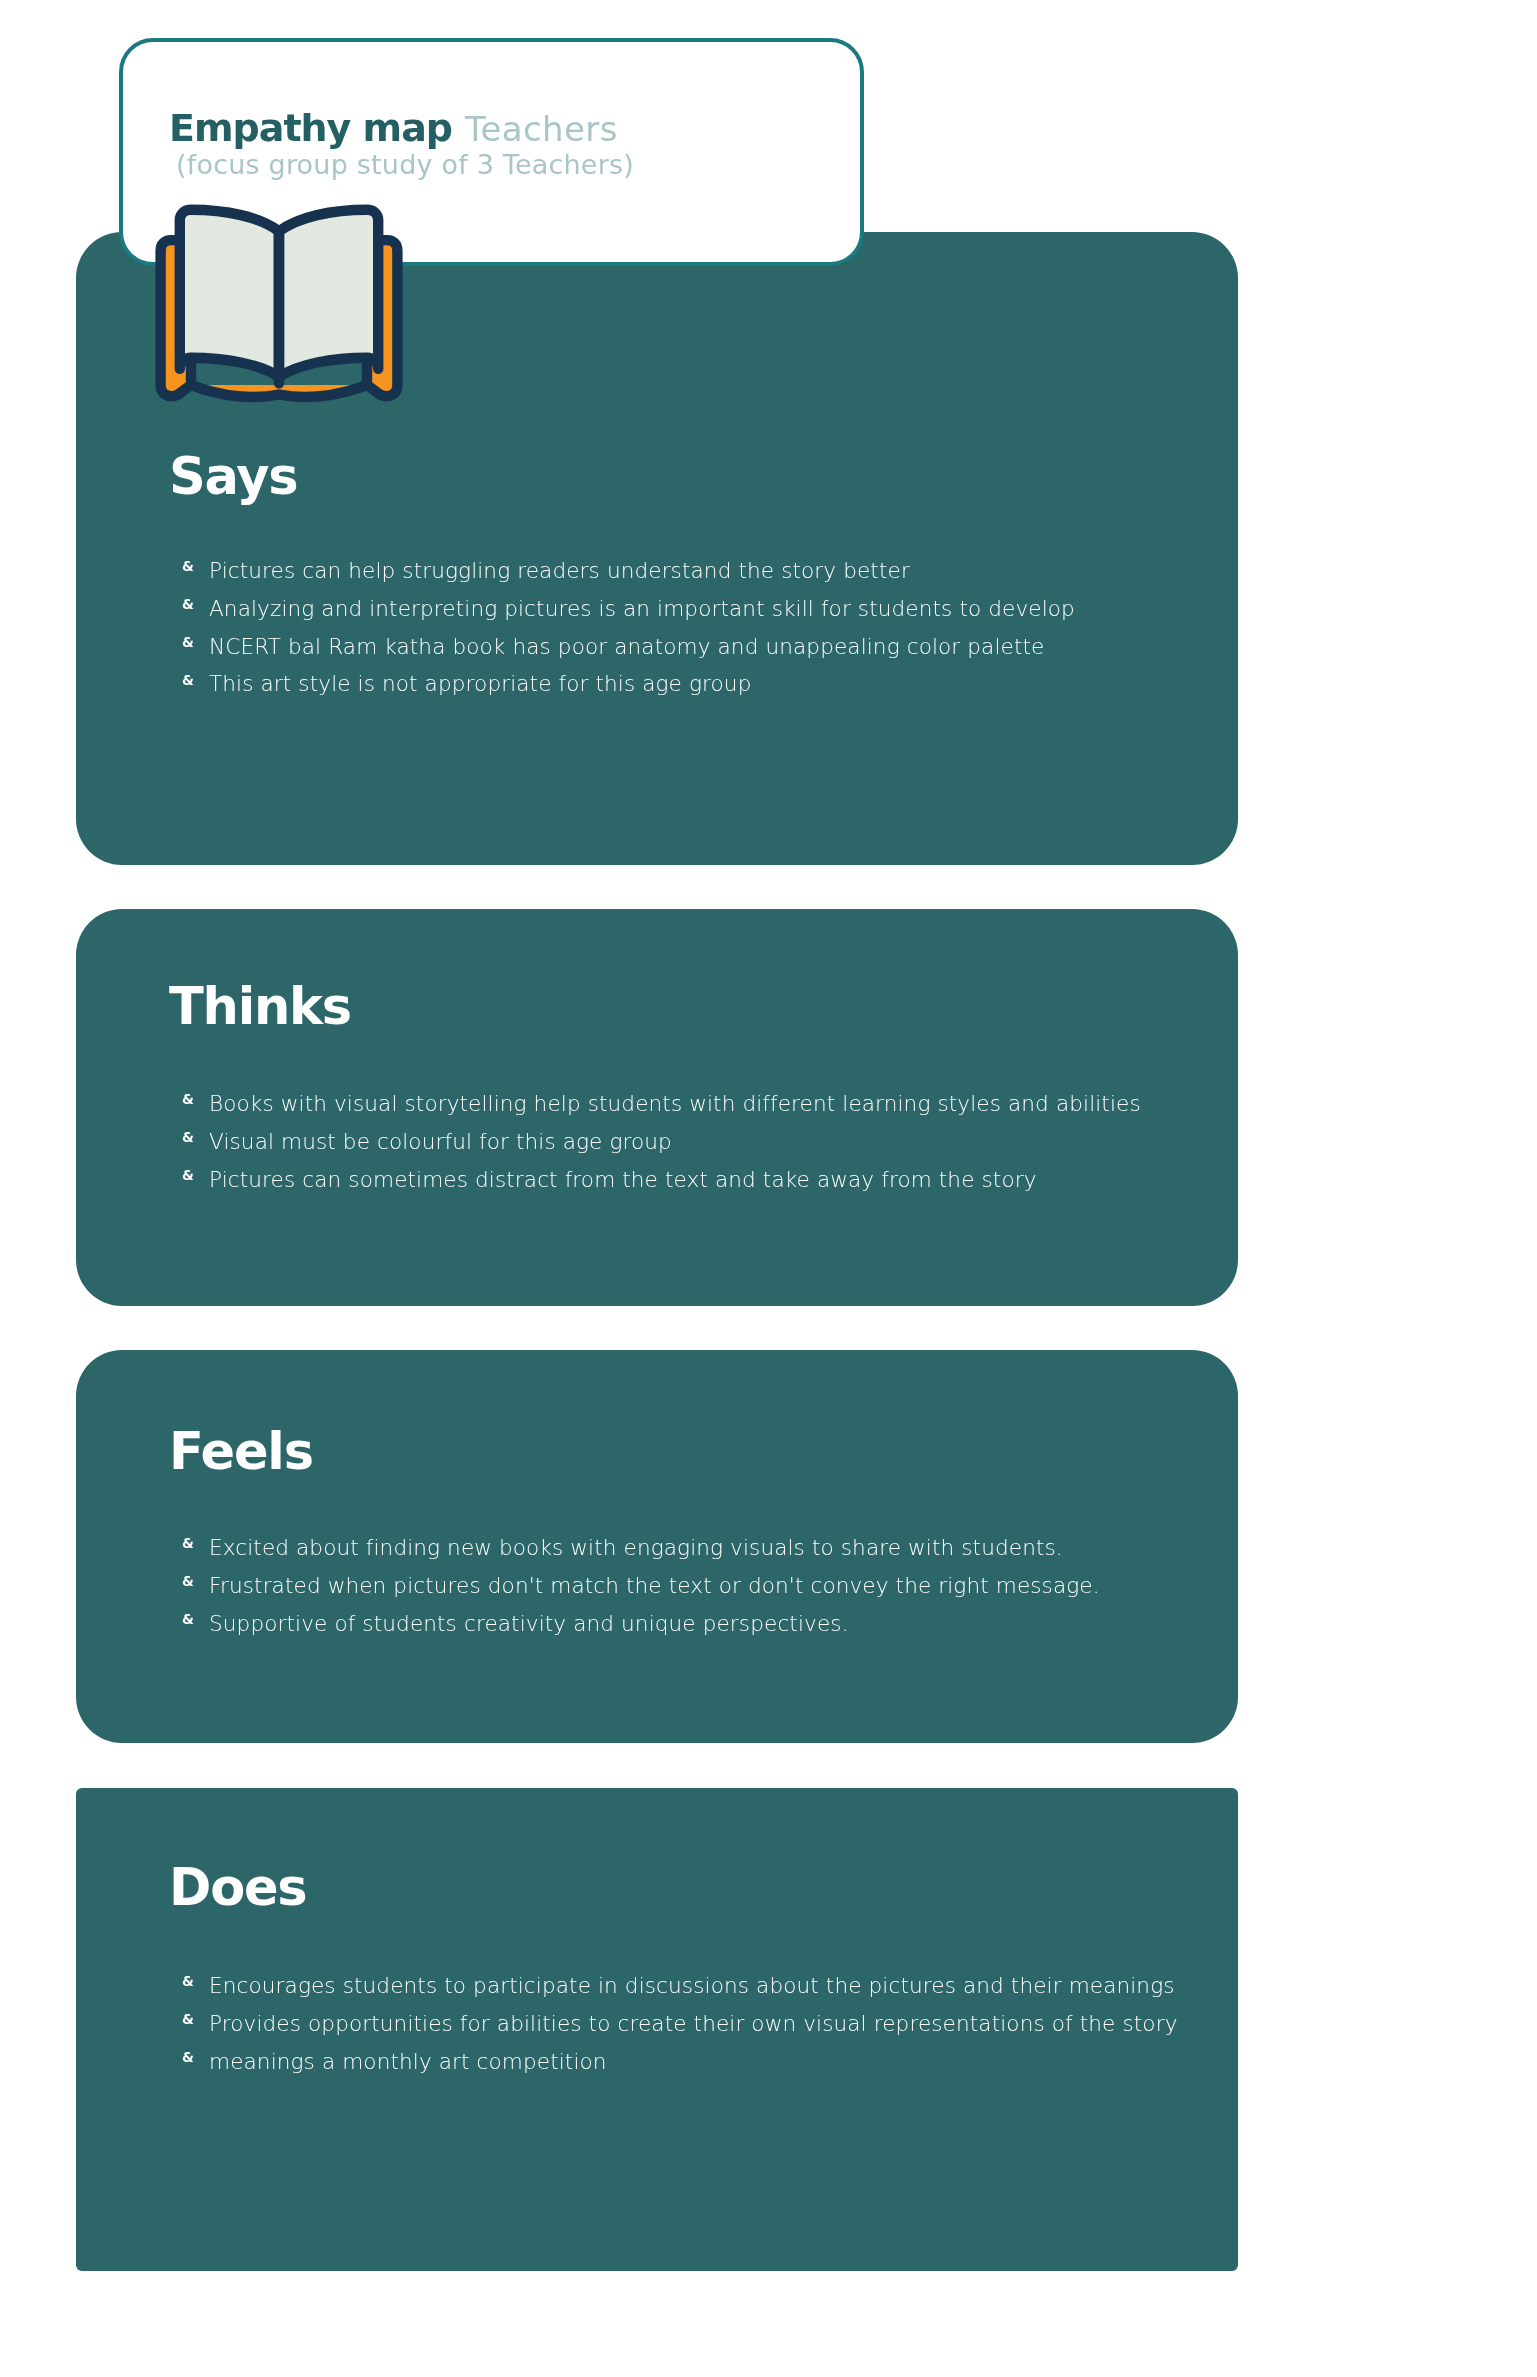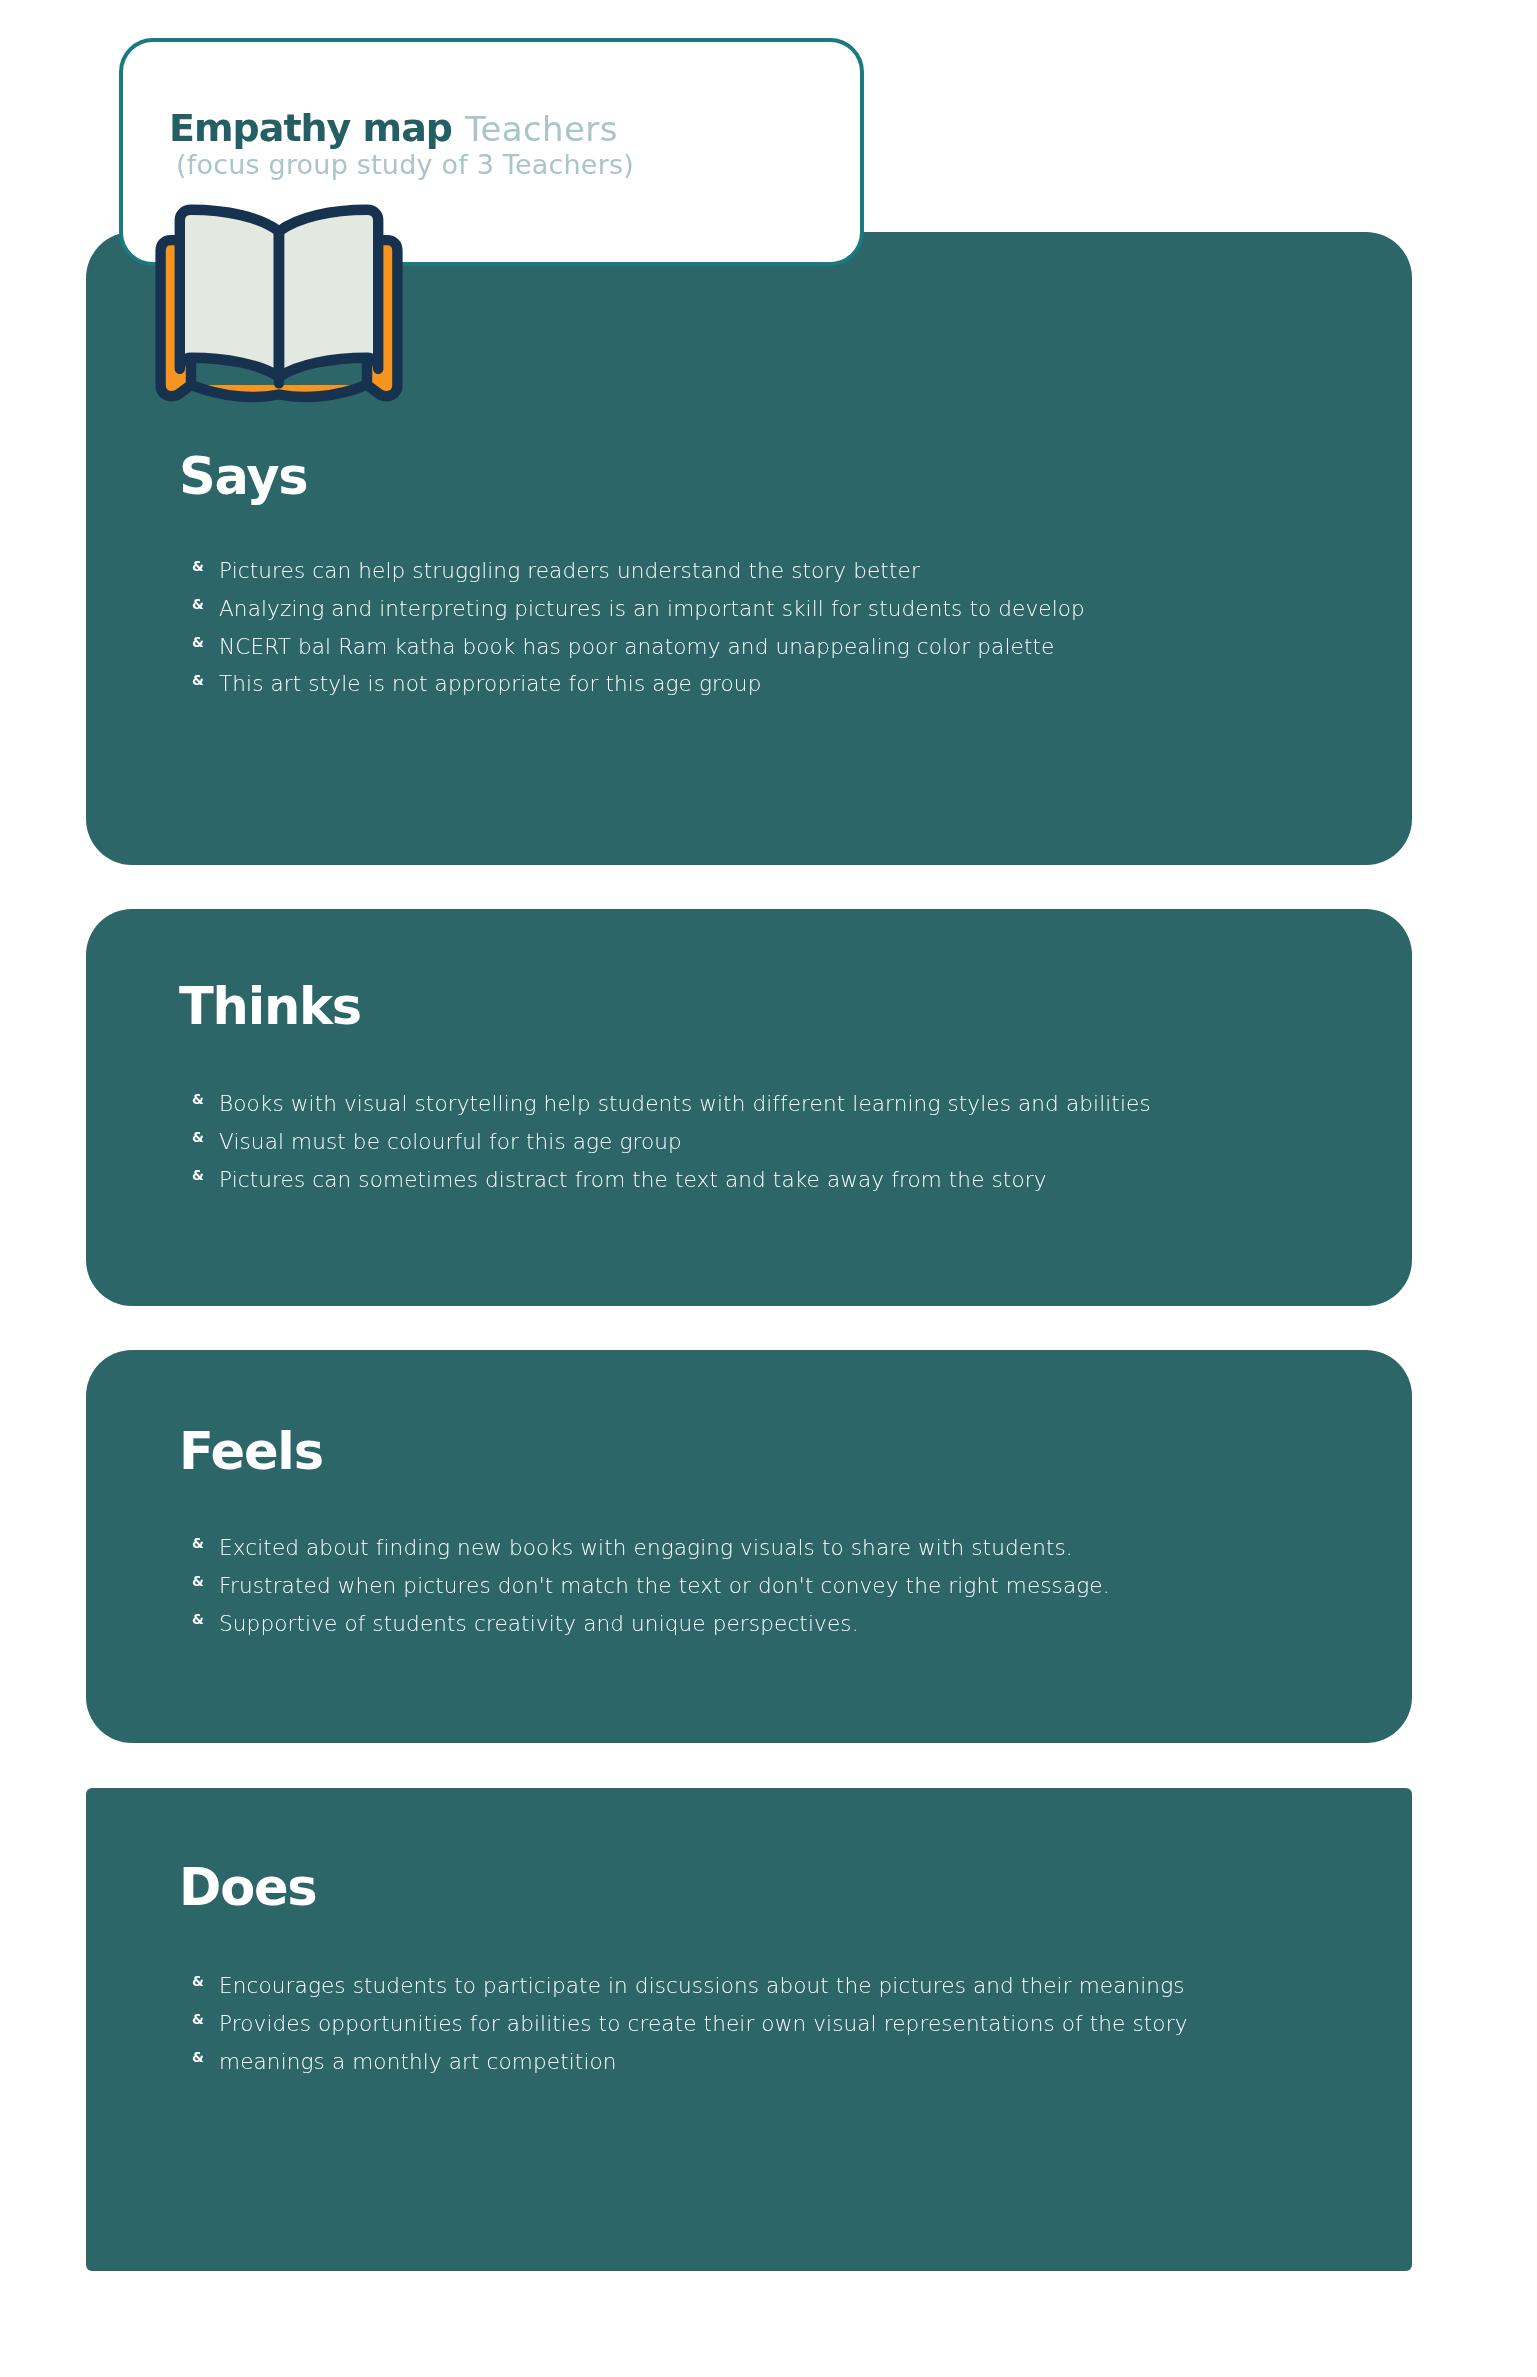--- a/index.html
+++ b/index.html
@@ -74,22 +74,22 @@
     top: 199px;
     width: 272px;
     height: 207px;
     z-index: 8;
   }
   .book-icon svg { display: block; width: 100%; height: 100%; }
 
   
   .card {
     position: absolute;
-    left: 86px;
-    width: 1326px;
+    left: 76px;
+    width: 1162px;
     background: #2d6668;
     border-radius: 46px;
     box-sizing: border-box;
     z-index: 2;
   }
   #card-says   { top: 232px;  height: 633px; }
   #card-thinks { top: 909px; height: 397px; }
   #card-feels  { top: 1350px; height: 393px; }
   #card-does   { top: 1788px; height: 483px; border-radius: 6px; }
 

